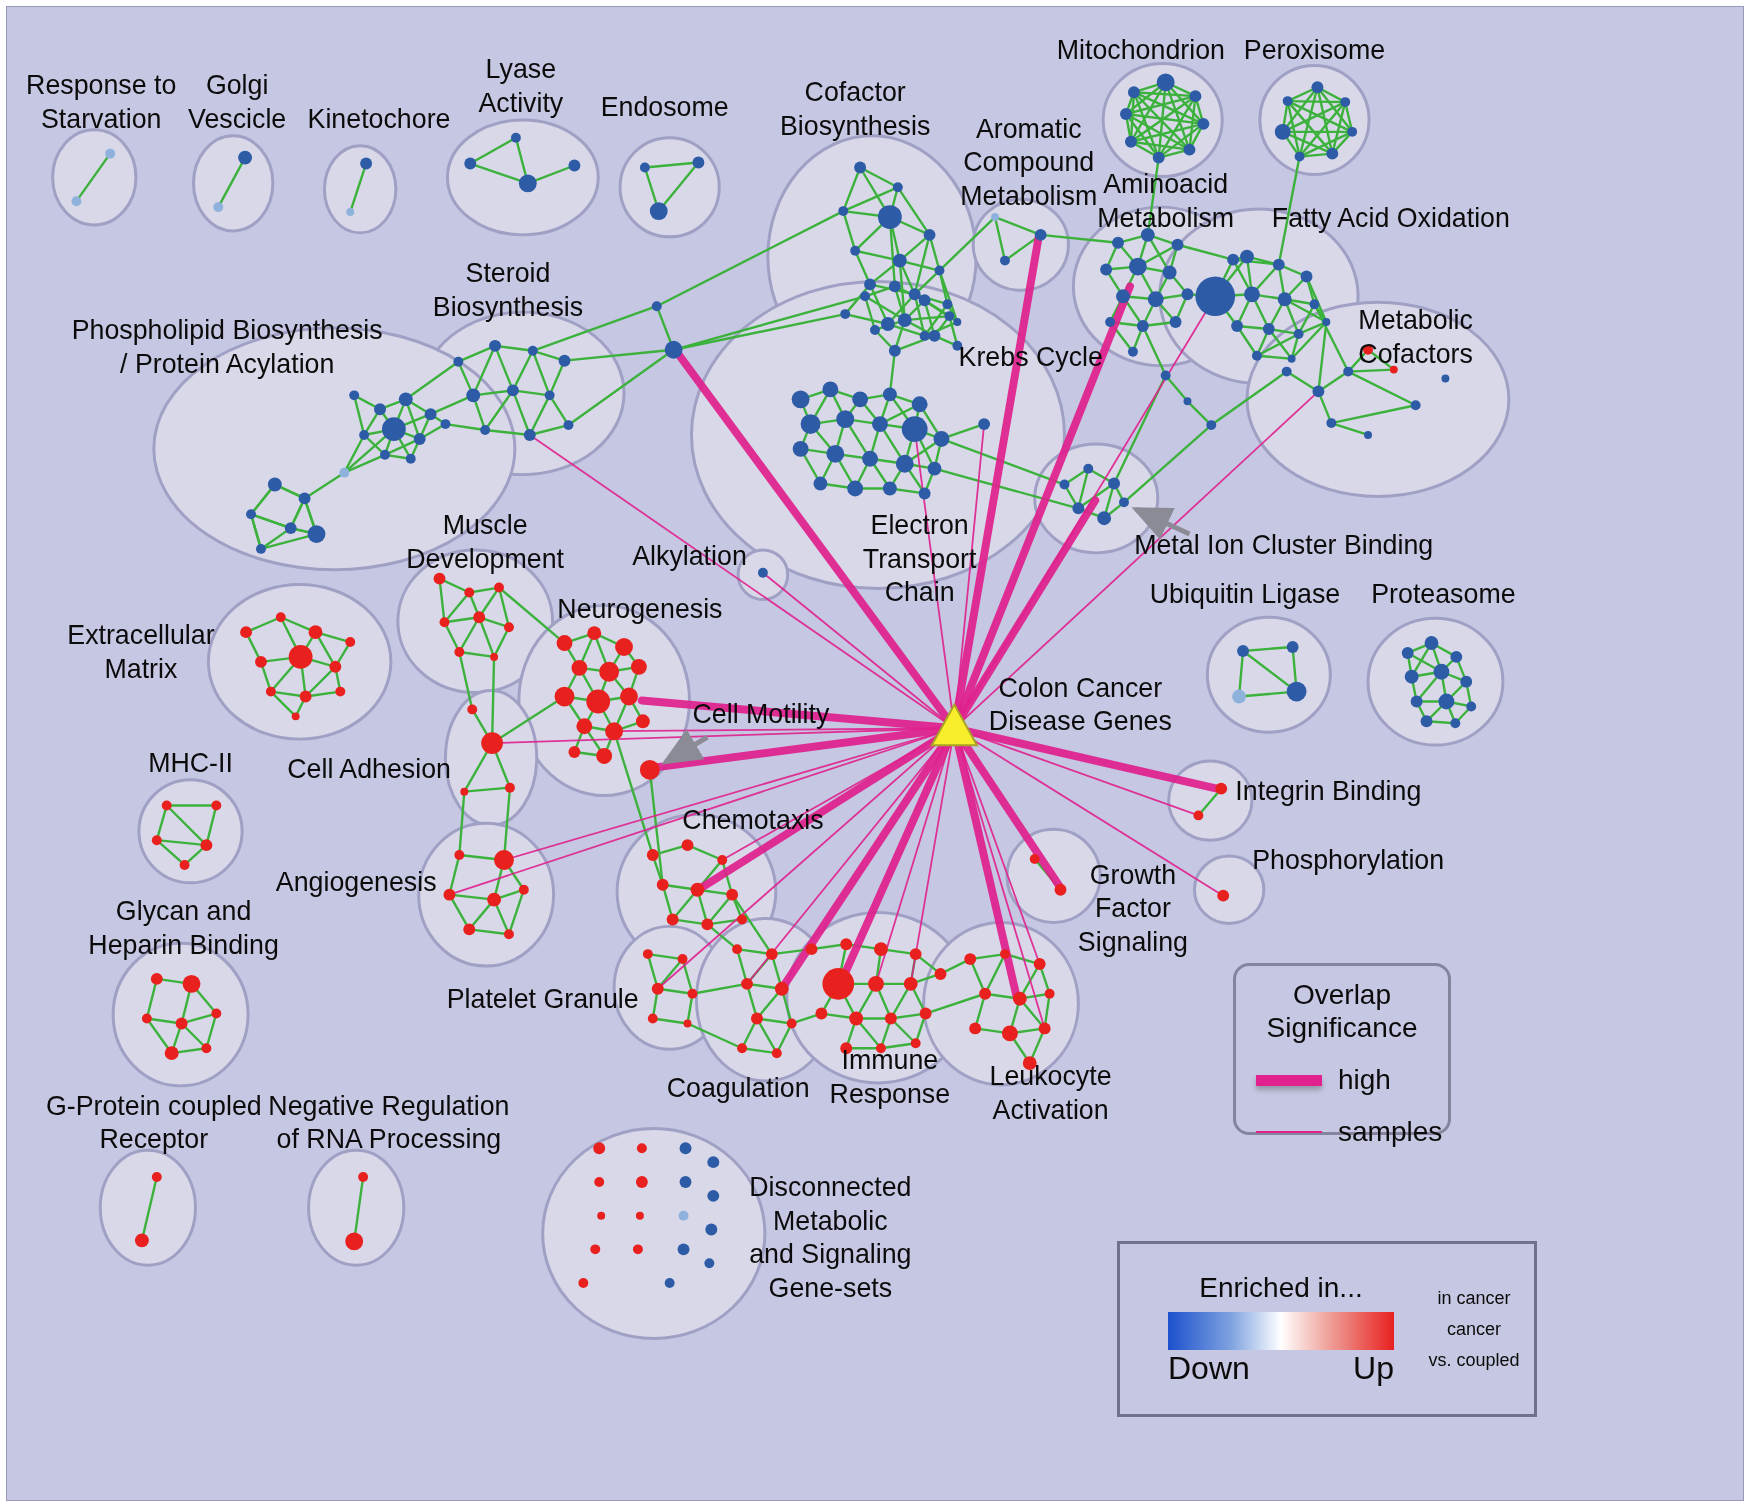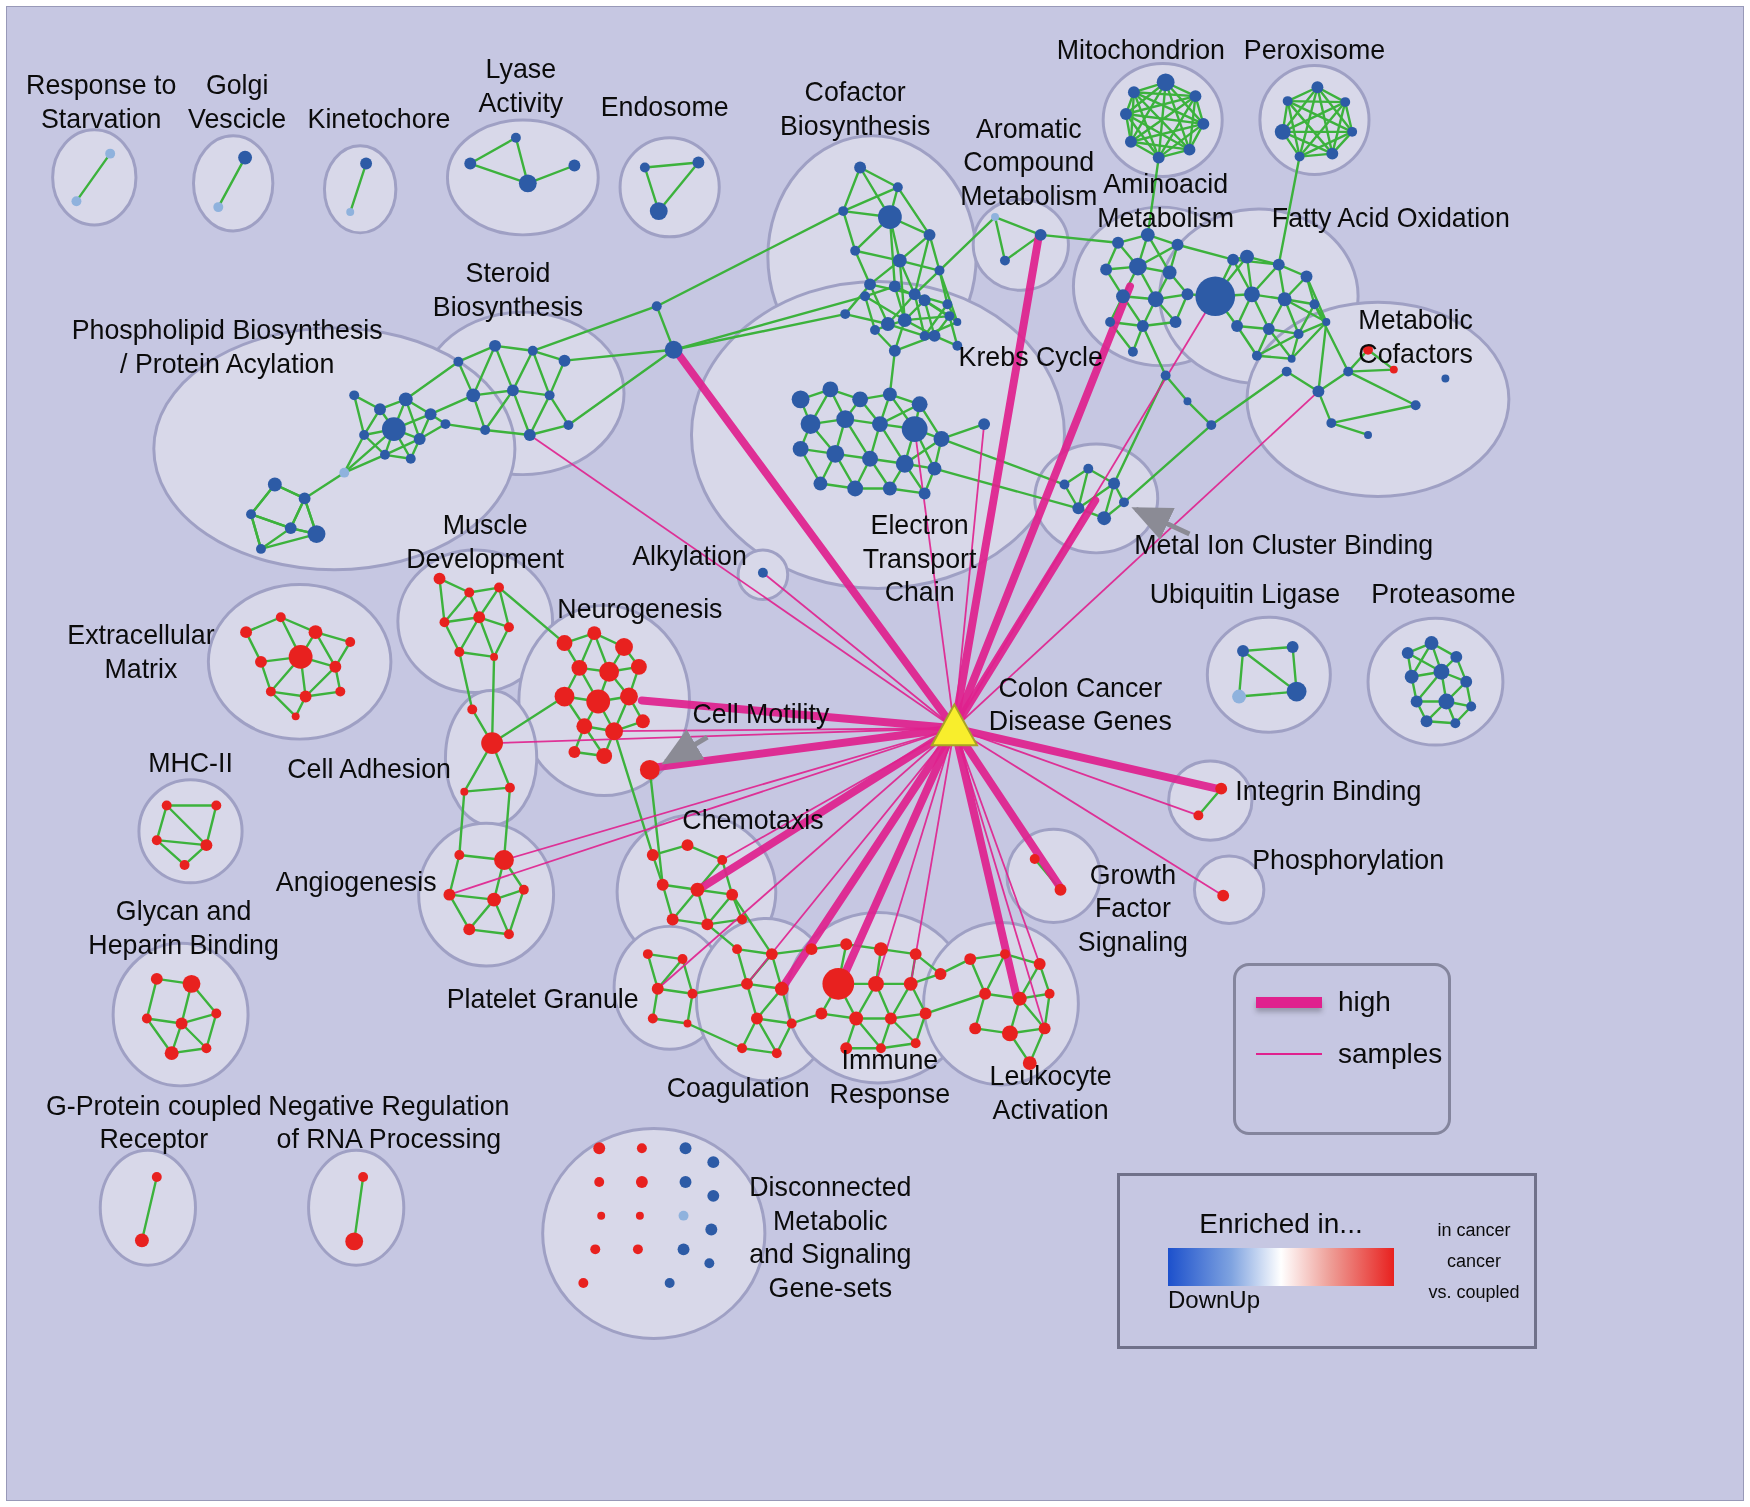--- a/index.html
+++ b/index.html
@@ -14,27 +14,27 @@
   .lbl{font-size:27px;fill:#0b0b0b;}
   
   .legend-overlap{position:absolute;left:1226px;top:956px;width:212px;height:166px;
     border:3px solid #84859d;border-radius:16px;color:#0b0b0b;}
   .lo-title{text-align:center;font-size:28px;line-height:33px;margin-top:12px;}
   .lo-row{display:flex;align-items:center;margin:20px 0 0 20px;}
   .lo-line{display:inline-block;width:66px;}
   .lo-line.high{height:11px;background:#e0218e;box-shadow:0 4px 5px rgba(60,60,70,.35);}
   .lo-line.moderate{height:2.5px;background:#e0218e;}
   .lo-label{font-size:28px;margin-left:16px;}
-  .legend-enriched{position:absolute;left:1110px;top:1166px;width:414px;height:170px;
+  .legend-enriched{position:absolute;left:1110px;top:1234px;width:414px;height:170px;
     border:3px solid #70718a;display:flex;align-items:center;color:#0b0b0b;gap:20px;}
   .le-left{width:226px;margin-left:48px;}
   .le-title{text-align:center;font-size:28px;margin-bottom:8px;}
   .le-gradient{height:38px;width:100%;
     background:linear-gradient(to right,#1c50cc 0%,#7fa3e0 28%,#ffffff 50%,#ee9d96 72%,#e8211f 100%);}
-  .le-scale{display:flex;font-size:24px;}
+  .le-scale{display:flex;justify-content:space-between;font-size:32px;}
   .le-note{flex:1;text-align:center;font-size:18px;line-height:31px;}
 </style>
 </head>
 <body>
 
 <div class="page">
   <div class="canvas">
     <svg id="figure-svg" viewBox="0 0 1750 1507" preserveAspectRatio="none">
         <defs>
           <marker id="ah" markerWidth="10" markerHeight="10" refX="7" refY="3.5" orient="auto">
@@ -1000,20 +1000,24 @@
           <text x="737" y="1100" text-anchor="middle" class="lbl"><tspan x="737" dy="0">Coagulation</tspan></text>
           <text x="890" y="1072" text-anchor="middle" class="lbl"><tspan x="890" dy="0">Immune</tspan><tspan x="890" dy="34">Response</tspan></text>
           <text x="1052" y="1088" text-anchor="middle" class="lbl"><tspan x="1052" dy="0">Leukocyte</tspan><tspan x="1052" dy="34">Activation</tspan></text>
           <text x="148" y="1118" text-anchor="middle" class="lbl"><tspan x="148" dy="0">G-Protein coupled</tspan><tspan x="148" dy="34">Receptor</tspan></text>
           <text x="385" y="1118" text-anchor="middle" class="lbl"><tspan x="385" dy="0">Negative Regulation</tspan><tspan x="385" dy="34">of RNA Processing</tspan></text>
           <text x="830" y="1200" text-anchor="middle" class="lbl"><tspan x="830" dy="0">Disconnected</tspan><tspan x="830" dy="34">Metabolic</tspan><tspan x="830" dy="34">and Signaling</tspan><tspan x="830" dy="34">Gene-sets</tspan></text>
         </g>
       </svg>
 
     <div class="legend-overlap">
+      <div class="lo-title">
+        <span>Overlap</span><br>
+        <span>Significance</span>
+      </div>
       <div class="lo-row">
         <span class="lo-line high"></span>
         <span class="lo-label">high</span>
       </div>
       <div class="lo-row">
         <span class="lo-line moderate"></span>
         <span class="lo-label">samples</span>
       </div>
     </div>
 

